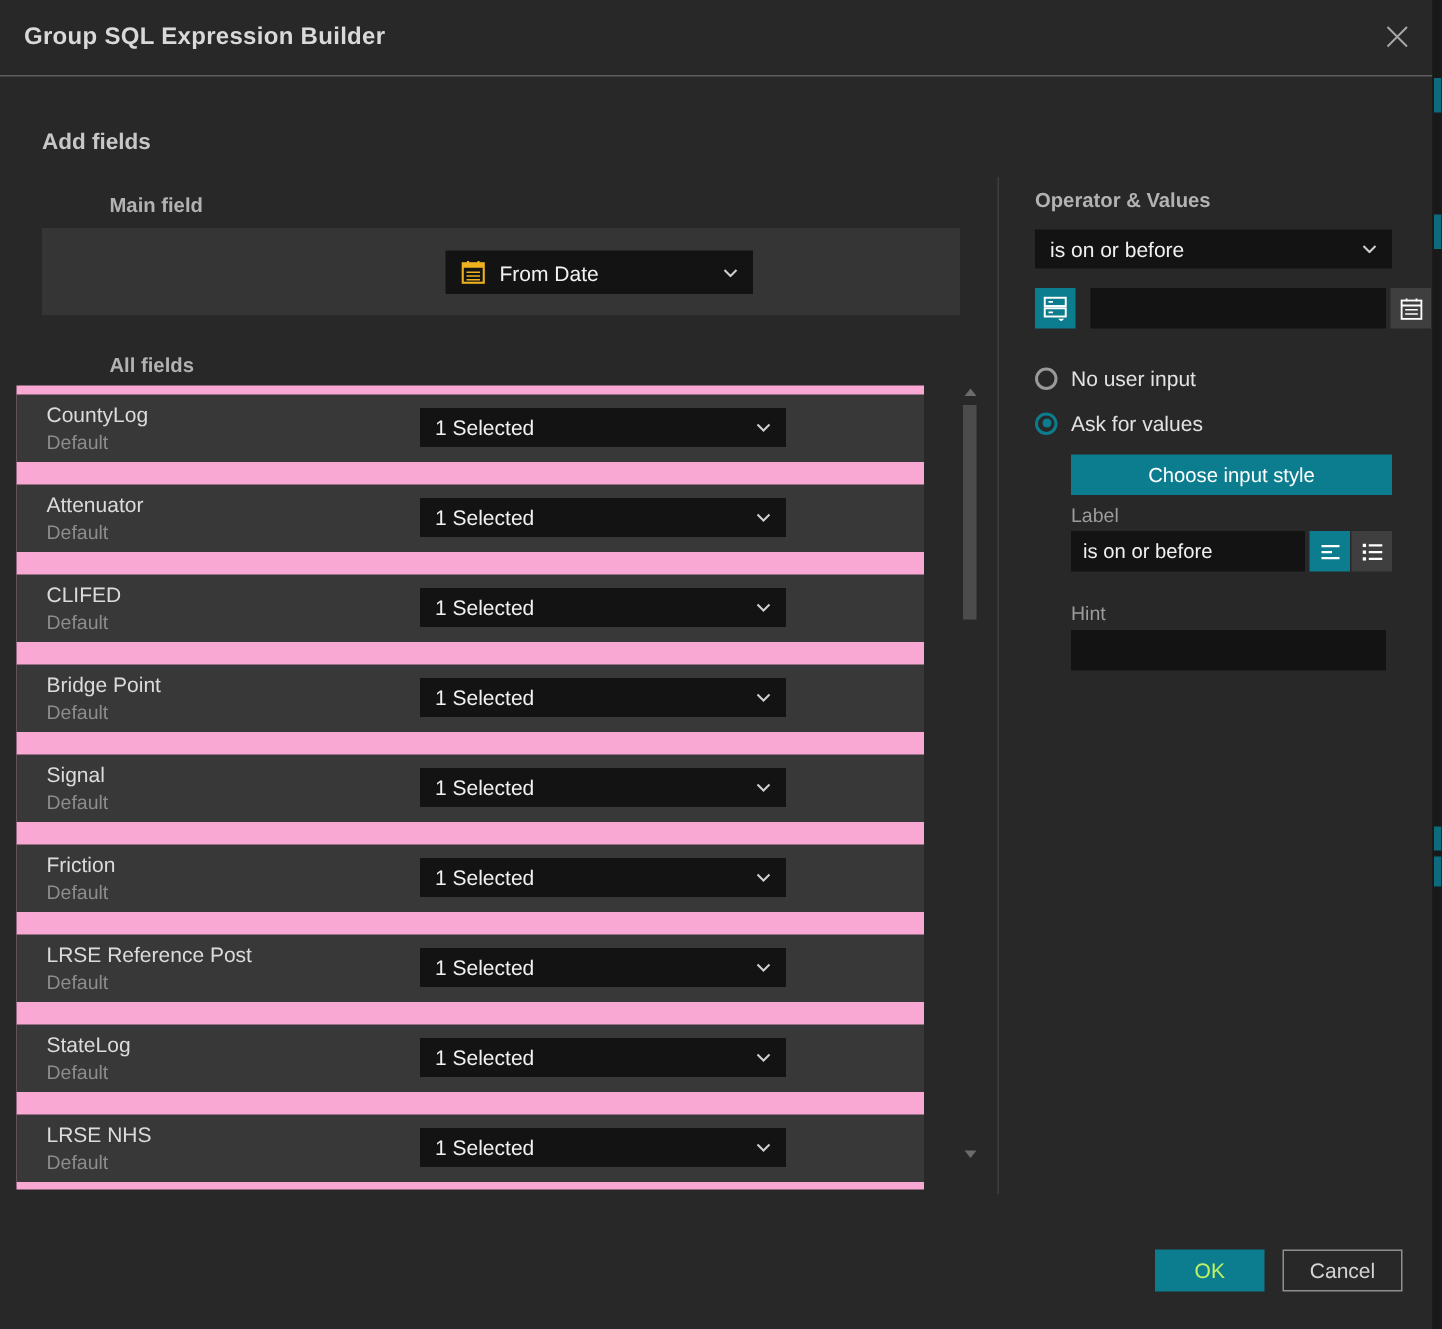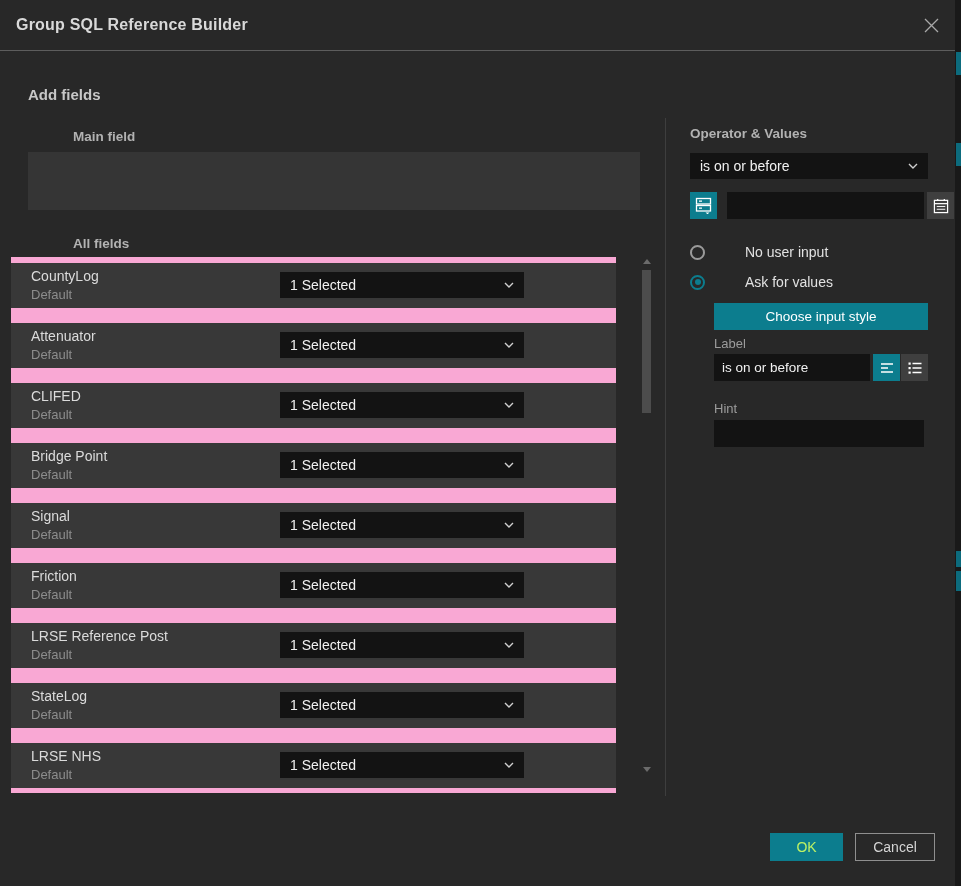--- a/index.html
+++ b/index.html
@@ -93,21 +93,21 @@
   .radio-circle{
     width:15px;height:15px;border-radius:50%;border:2px solid #9a9a9a;box-sizing:border-box;
     margin-right:9px;flex:0 0 auto;background:transparent;
   }
   .radio-circle.checked{
     border-color:var(--accent);position:relative;
   }
   .radio-circle.checked::after{
     content:"";position:absolute;left:2.5px;top:2.5px;width:6px;height:6px;border-radius:50%;background:var(--accent);
   }
-  .radio-label{font-size:14px;color:#e2e2e2;margin-left:31px;}
+  .radio-label{font-size:14px;color:#e2e2e2;}
 
   .choose-btn{
     position:absolute;left:714px;top:303px;width:214px;height:27px;background:var(--accent);
     color:#fff;font-size:13.5px;display:flex;align-items:center;justify-content:center;cursor:pointer;
   }
   .small-label{position:absolute;left:714px;font-size:13px;color:#9c9c9c;}
   .label-row{position:absolute;left:714px;top:354px;width:214px;height:27px;display:flex;}
   .label-input{
     flex:1;background:#131313;border:none;outline:none;color:#f1f1f1;font-size:13.5px;
     padding:0 8px;margin-right:3px;font-family:"Liberation Sans",sans-serif;min-width:0;
@@ -128,33 +128,49 @@
     display:flex;align-items:center;justify-content:center;cursor:pointer;
   }
   :root{--accent:#0c7d8e;}
 </style>
 </head>
 <body>
 
 <div class="dialog">
 
   <div class="hdr">
-    <div class="hdr-title">Group SQL Reference Builder</div>
+    <div class="hdr-title">Group SQL Expression Builder</div>
     <div class="close-btn">
       <svg width="15" height="15" viewBox="0 0 15 15">
           <path d="M1 1 L14 14 M14 1 L1 14" stroke="#a8a8a8" stroke-width="1.3" fill="none"></path>
         </svg>
     </div>
   </div>
 
   <div class="section-heading" style="top:86px">Add fields</div>
 
   <div class="sub-label" style="position:absolute;left:28px;top:129px">Main field</div>
 
   <div class="main-panel">
+    <div class="select main-sel-2">
+      <span class="cal-gold">
+        <svg width="17" height="17" viewBox="0 0 17 17">
+          <rect x="1.5" y="2.5" width="14" height="13" fill="none" stroke="#efb21e" stroke-width="1.4"></rect>
+          <rect x="1.5" y="2.5" width="14" height="3" fill="#efb21e"></rect>
+          <path d="M4 8.5 h9 M4 11 h9 M4 13.5 h9" stroke="#efb21e" stroke-width="1.1"></path>
+          <path d="M5 1 v2 M12 1 v2" stroke="#efb21e" stroke-width="1.4"></path>
+        </svg>
+      </span>
+      <span class="sel-text">From Date</span>
+      <span class="chev">
+        <svg width="10" height="6" viewBox="0 0 10 6">
+            <path d="M1 1 L5 5 L9 1" stroke="#cfcfcf" stroke-width="1.4" fill="none"></path>
+          </svg>
+      </span>
+    </div>
   </div>
 
   <div class="sub-label" style="position:absolute;left:28px;top:236px">All fields</div>
 
   <div class="fields-list">
 
     <div class="field-row" style="top:6px">
       <div class="row-name">CountyLog</div>
       <div class="row-sub">Default</div>
       <div class="select row-select">

